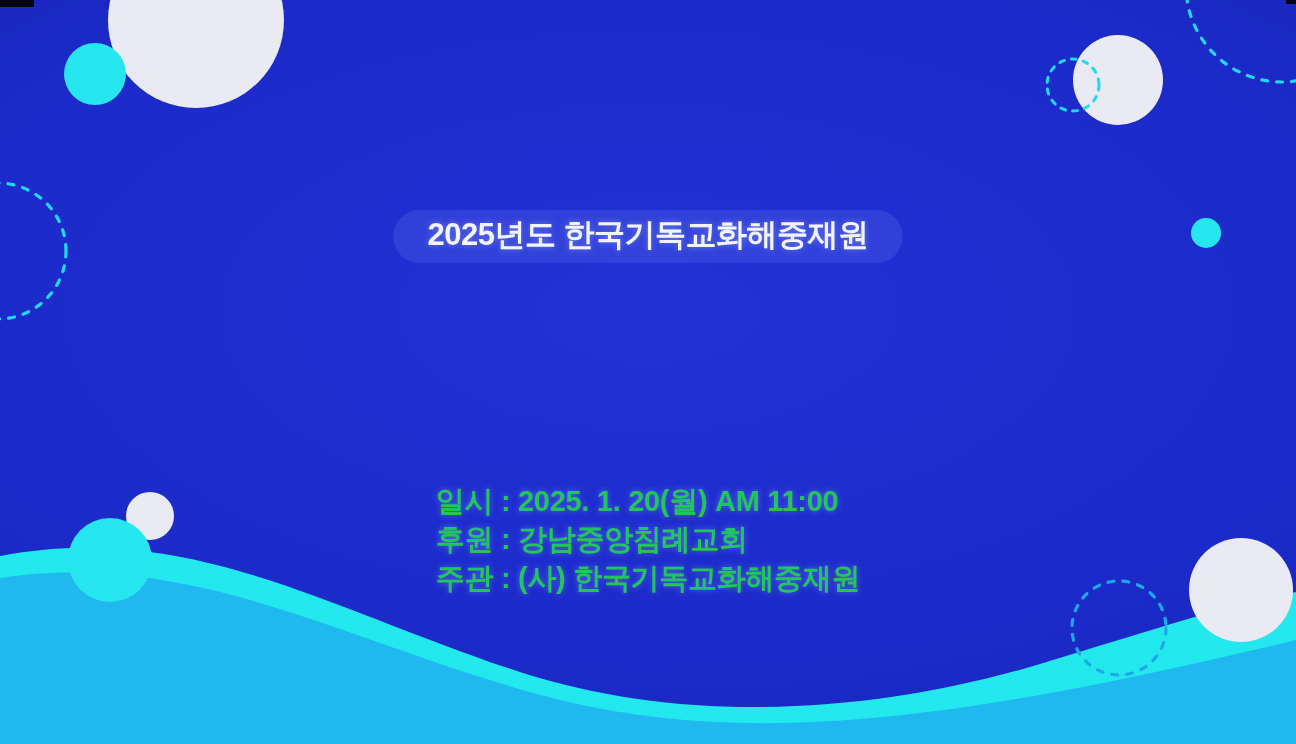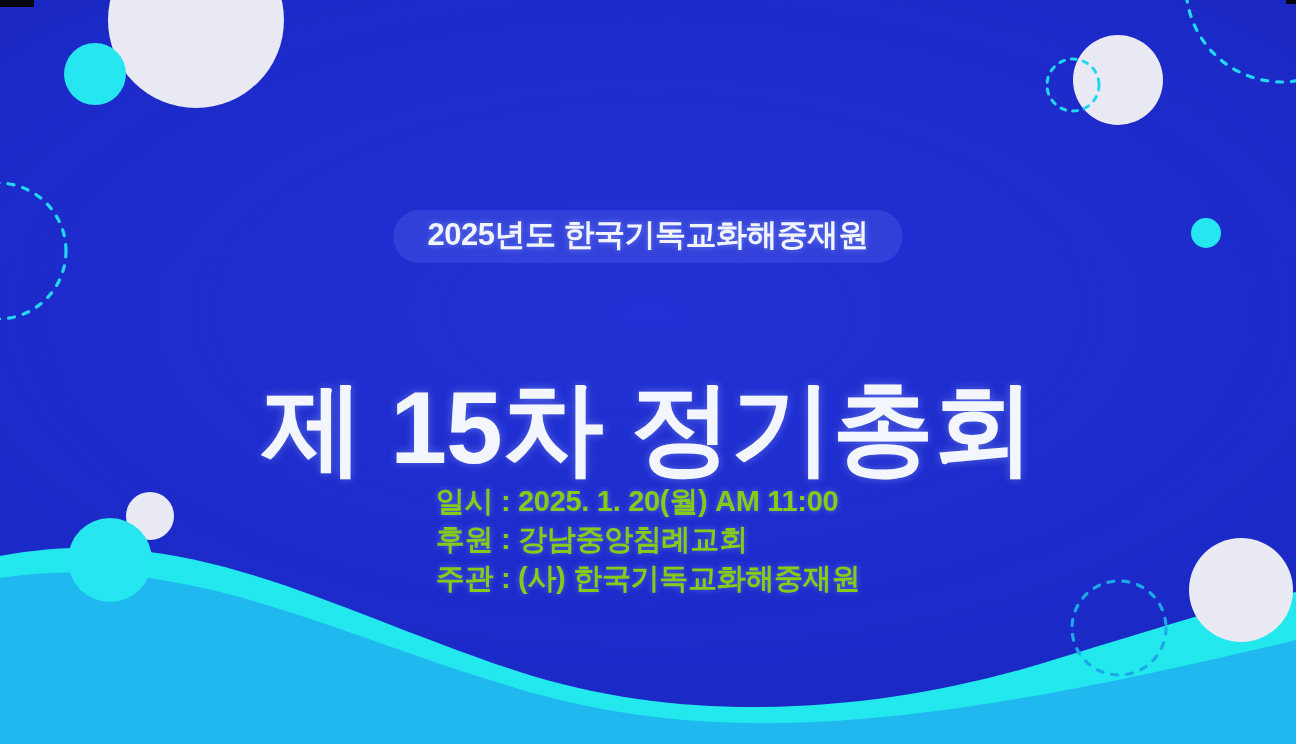--- a/index.html
+++ b/index.html
@@ -99,21 +99,21 @@
 
   .details {
     position: absolute;
     top: 482px;
     left: 50%;
     transform: translateX(-50%);
     text-align: left;
     white-space: nowrap;
   }
   .detail-line {
-    color: #84cc16;
+    color: #22c55e;
     font-size: 29px;
     font-weight: 700;
     letter-spacing: -.3px;
     line-height: 1.32;
     text-shadow: 0 0 6px rgba(170,195,255,.40);
   }
 </style>
 </head>
 <body>
 
@@ -141,21 +141,20 @@
     <circle cx="1119" cy="628" r="47" fill="none" stroke="#1CA9E8" stroke-width="3.2" stroke-dasharray="6 9" stroke-linecap="round"></circle>
     <circle cx="1241" cy="590" r="52" fill="#E9EAF3"></circle>
   </svg>
 
   <div id="content">
 
     <div class="pill-wrap">
       <div class="pill">2025년도 한국기독교화해중재원</div>
     </div>
 
-    <h1 class="title">제 15차 정기총회</h1>
 
     <div class="details">
       <div class="detail-line">일시 : 2025. 1. 20(월) AM 11:00</div>
       <div class="detail-line">후원 : 강남중앙침례교회</div>
       <div class="detail-line">주관 : (사) 한국기독교화해중재원</div>
     </div>
 
   </div>
 
   <div id="scan"></div>

